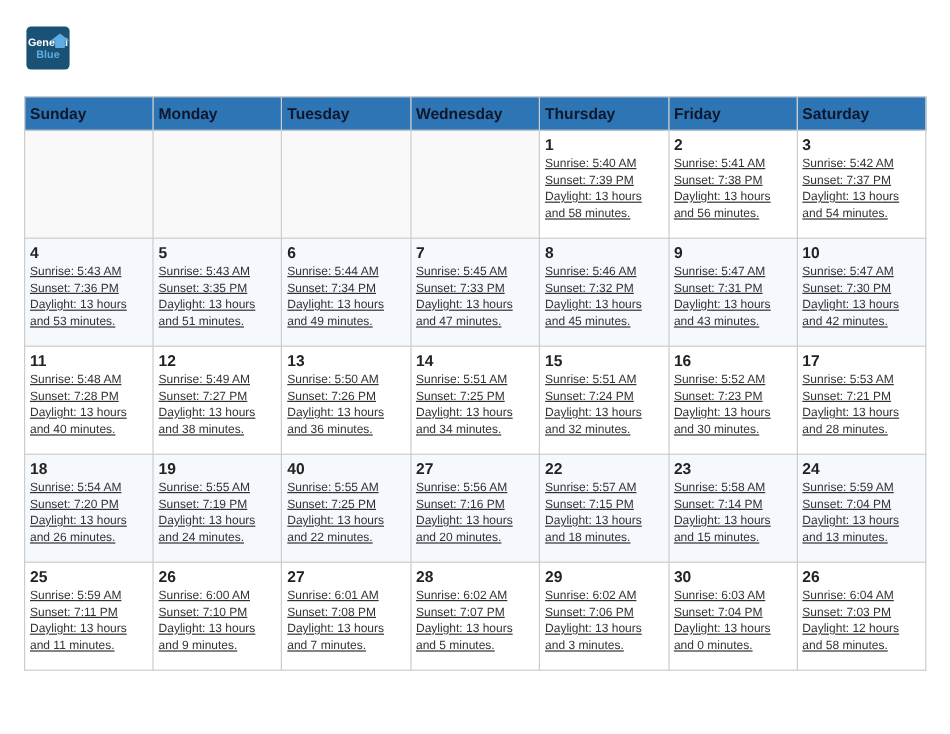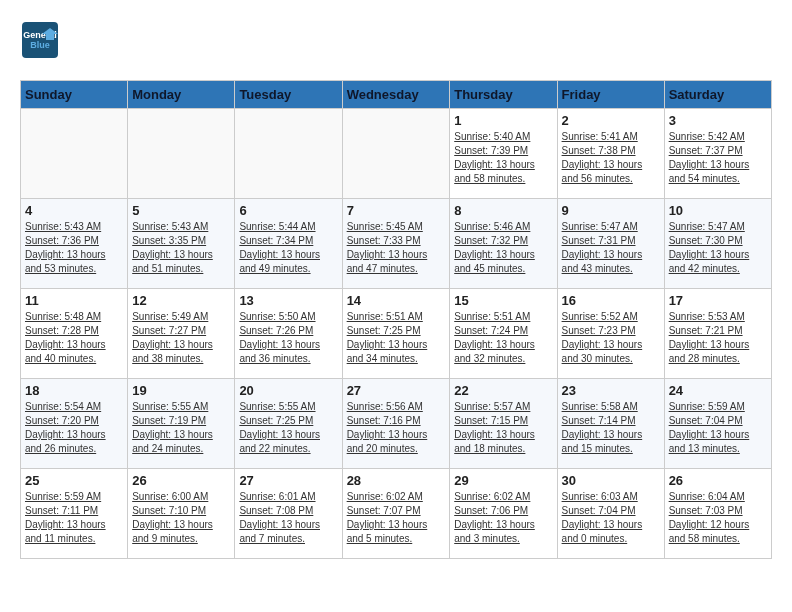--- a/index.html
+++ b/index.html
@@ -261,21 +261,21 @@
 and 26 minutes.</div>
         </td>
         <td>
           <span class="day-num">19</span>
           <div class="day-info">Sunrise: 5:55 AM
 Sunset: 7:19 PM
 Daylight: 13 hours
 and 24 minutes.</div>
         </td>
         <td>
-          <span class="day-num">20</span>
+          <span class="day-num">40</span>
           <div class="day-info">Sunrise: 5:55 AM
 Sunset: 7:25 PM
 Daylight: 13 hours
 and 22 minutes.</div>
         </td>
         <td>
           <span class="day-num">27</span>
           <div class="day-info">Sunrise: 5:56 AM
 Sunset: 7:16 PM
 Daylight: 13 hours

